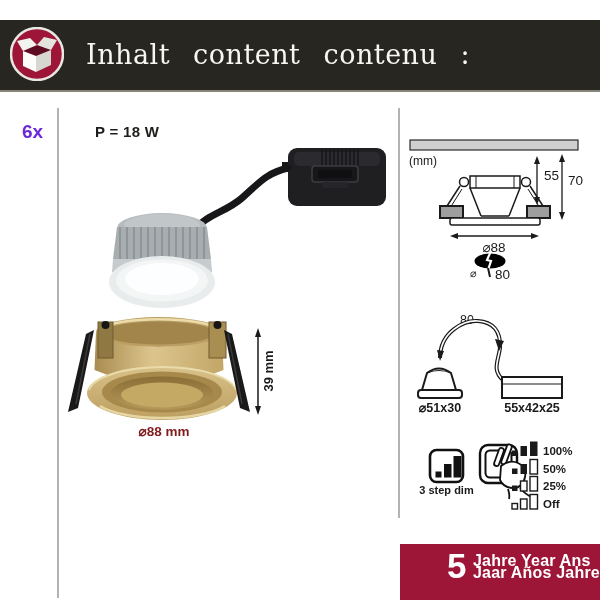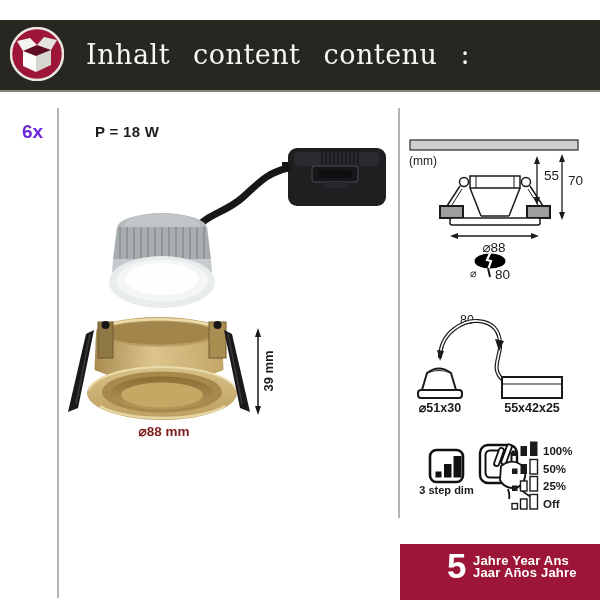--- a/index.html
+++ b/index.html
@@ -25,21 +25,21 @@
   .dia-label{position:absolute;left:104px;top:403px;width:120px;text-align:center;
     font-size:13.5px;font-weight:bold;color:#7f1d1d;}
 
   .spec1{position:absolute;left:400px;top:112px;}
   .spec2{position:absolute;left:400px;top:278px;}
   .dimsvg{position:absolute;left:400px;top:416px;}
 
   
   .warranty{position:absolute;left:400px;top:524px;width:200px;height:74px;background:#9d1638;color:#fff;}
   .w-years{position:absolute;left:47px;top:4px;font-size:35px;font-weight:bold;line-height:35px;}
-  .w-lines{position:absolute;left:73px;top:11px;font-size:13px;font-weight:bold;line-height:12px;letter-spacing:.2px;}
+  .w-lines{position:absolute;left:73px;top:11px;font-size:16px;font-weight:bold;line-height:12px;letter-spacing:.2px;}
   .w-title{position:absolute;left:46px;top:36px;font-size:28px;font-weight:bold;letter-spacing:.3px;}
 
   text{font-family:"Liberation Sans",sans-serif;fill:#1a1a1a;}
   .t-b{font-weight:bold;}
 </style>
 </head>
 <body>
 
 <div class="page">
 

